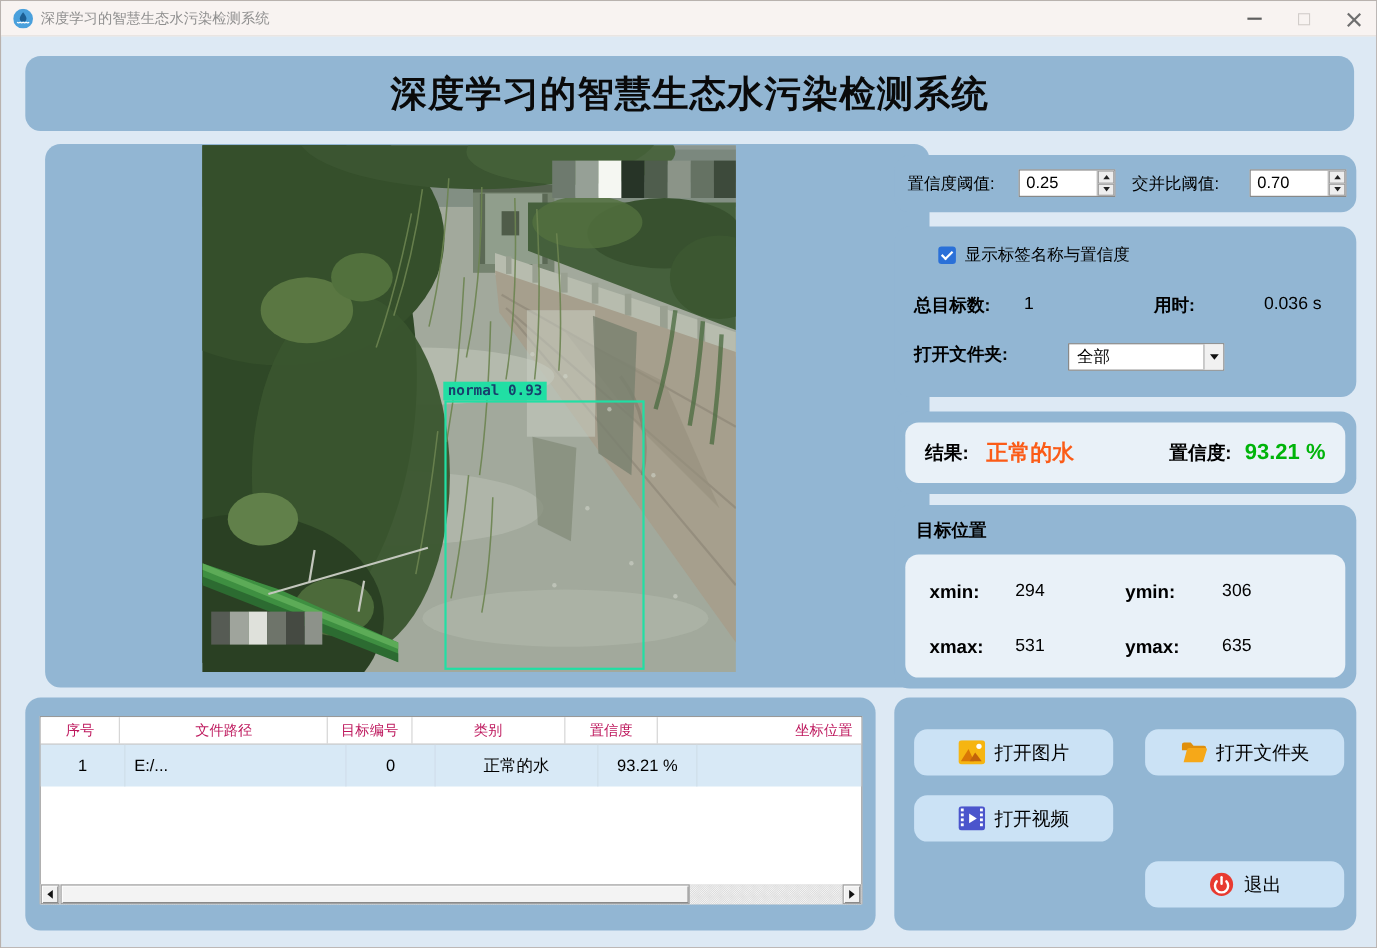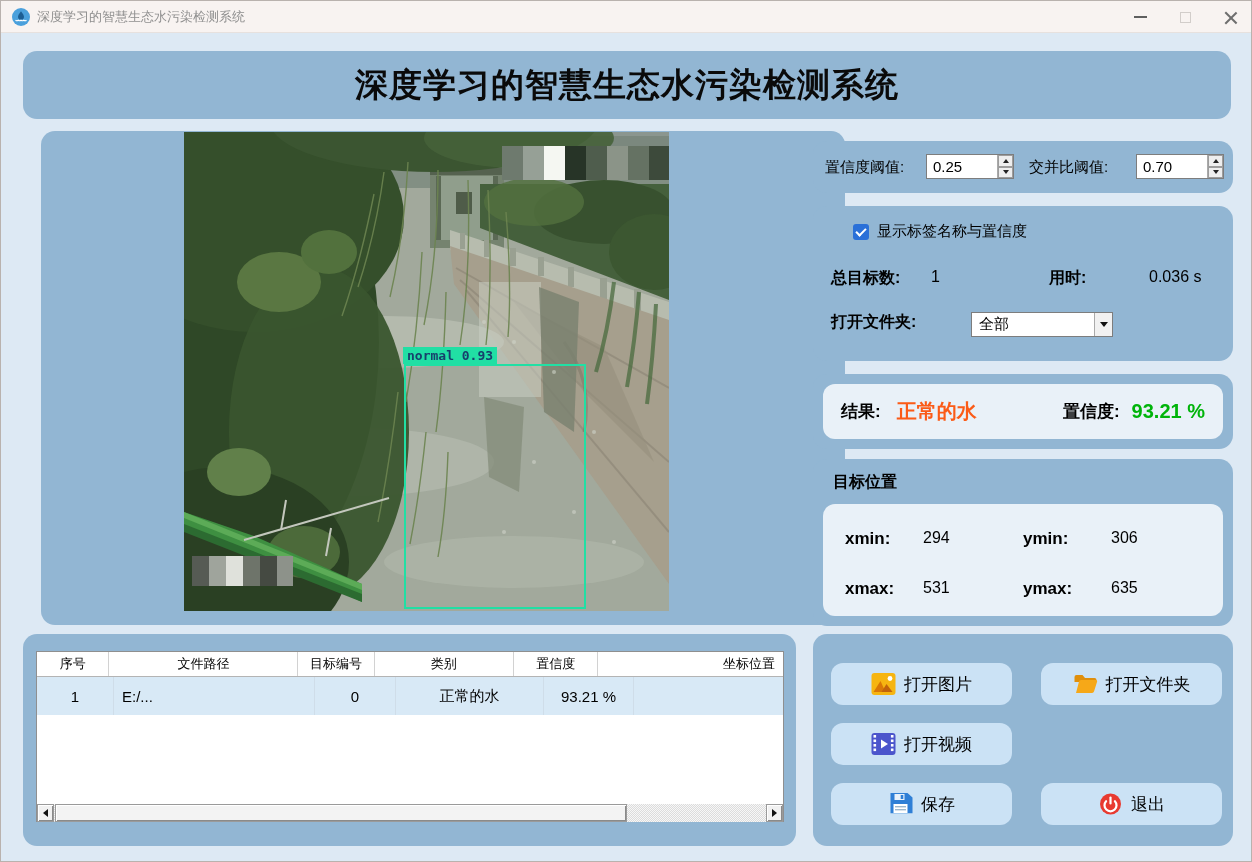--- a/index.html
+++ b/index.html
@@ -104,21 +104,21 @@
   .act-btn svg { width:25px; height:22px; }
   .act-label { font-size:17px; color:#000; margin-left:8px; }
   .b-r1 { top:29px; } .b-r2 { top:89px; } .b-r3 { top:149px; }
   .b-c1 { left:18px; } .b-c2 { left:228px; }
 
   
   .table-panel { left:22px; top:633px; width:773px; height:212px; }
   .table-widget { position:absolute; left:13px; top:17px; width:748px; height:171px;
       background:#fff; border:1px solid #8f8f8f; }
   .thead { display:flex; height:25px; background:#fff; border-bottom:1px solid #b4b4b4; }
-  .th { font-size:13px; color:#000000; display:flex; align-items:center; justify-content:center;
+  .th { font-size:13px; color:#be185d; display:flex; align-items:center; justify-content:center;
       border-right:1px solid #d2d2d2; }
   .trow { display:flex; height:38px; background:#d8e9f6; }
   .td { font-size:15px; color:#000; display:flex; align-items:center; justify-content:center;
       border-right:1px solid #cfdde9; }
   .c0{width:77px;} .c1{width:201px;} .c2{width:81px;} .c3{width:148px;} .c4{width:90px;} .c5{width:149px; border-right:none;}
   .th.c5,.td.c5 { justify-content:flex-end; padding-right:8px;margin-left:44px; }
   .td.c1 { justify-content:flex-start; padding-left:8px; }
 
   .hscroll { position:absolute; left:14px; top:170px; width:746px; height:18px; background:#e8e8e8; }
   .sb-track { position:absolute; left:0; top:0; width:100%; height:100%;
@@ -386,31 +386,20 @@
           <rect x="19.4" y="6.5" width="2.6" height="2.6"></rect>
         <rect x="19.4" y="11" width="2.6" height="2.6"></rect>
           <rect x="19.4" y="15.5" width="2.6" height="2.6"></rect>
         <polygon points="9.5,6.5 16.5,11 9.5,15.5"></polygon>
       </g>
     </svg>
     <span class="act-label">打开视频</span>
   </div>
 
 
-  <div class="act-btn b-r3 b-c1">
-    <svg viewBox="0 0 24 22">
-      <path d="M2 0 h17 l5 5 v17 H2 Z" transform="scale(1,0.916)" fill="#2f7fd6"></path>
-      <rect x="6" y="1" width="10" height="6" fill="#e9f2fb"></rect>
-      <rect x="12.2" y="2" width="2.6" height="4" fill="#2f7fd6"></rect>
-      <rect x="5" y="11" width="14" height="9" fill="#fff"></rect>
-      <rect x="6.5" y="13" width="11" height="1.4" fill="#9db7cc"></rect>
-      <rect x="6.5" y="16" width="11" height="1.4" fill="#9db7cc"></rect>
-    </svg>
-    <span class="act-label">保存</span>
-  </div>
 
   <div class="act-btn b-r3 b-c2">
     <svg viewBox="0 0 24 22">
       <circle cx="12" cy="11" r="10.5" fill="#e83a30"></circle>
       <path d="M7.6 8.2 a6 6 0 1 0 8.8 0" stroke="#fff" stroke-width="2.2" fill="none" stroke-linecap="round"></path>
       <line x1="12" y1="4.5" x2="12" y2="10.5" stroke="#fff" stroke-width="2.2" stroke-linecap="round"></line>
     </svg>
     <span class="act-label">退出</span>
   </div>
 </div>

